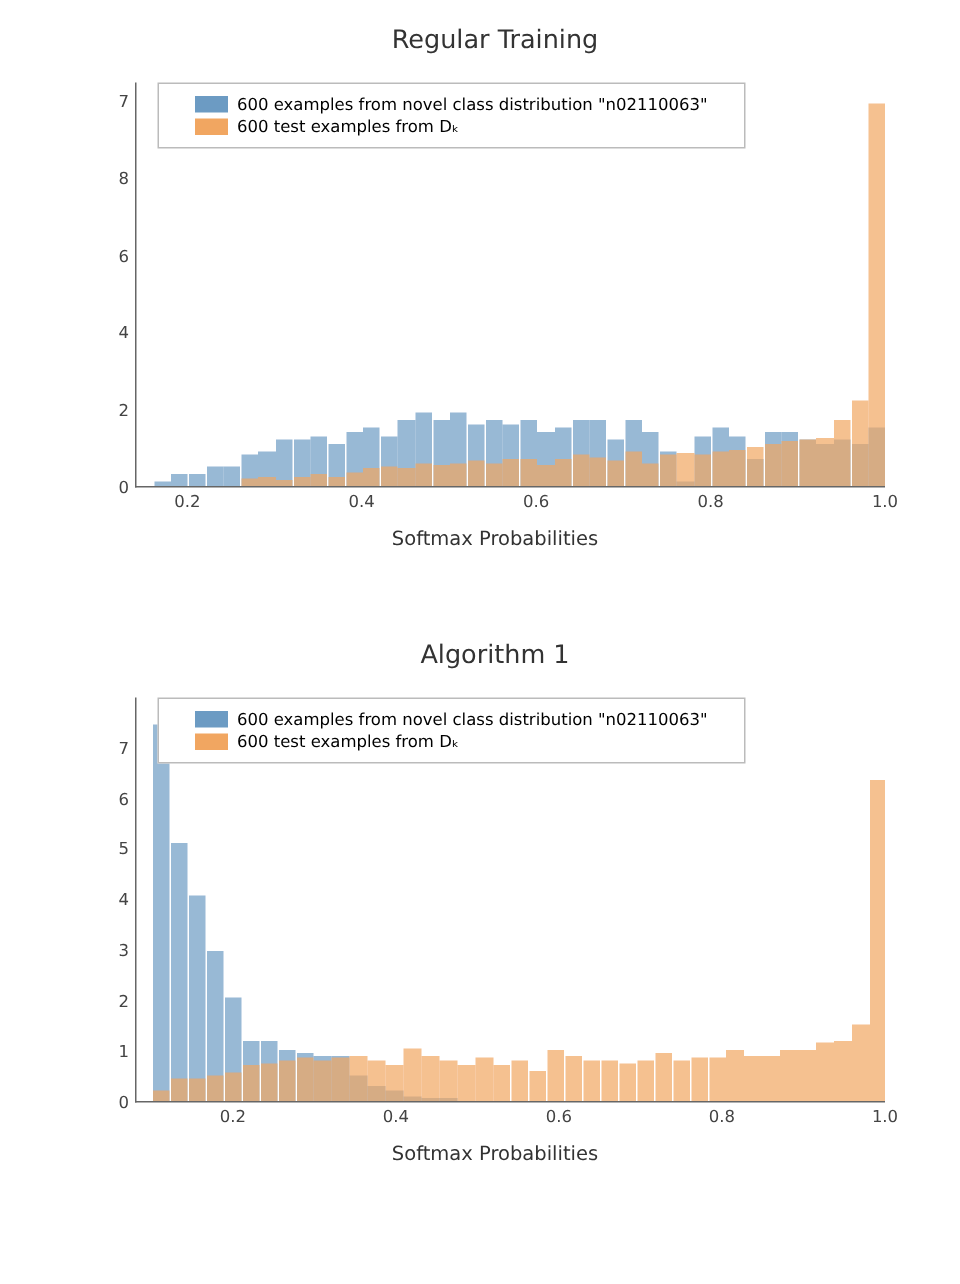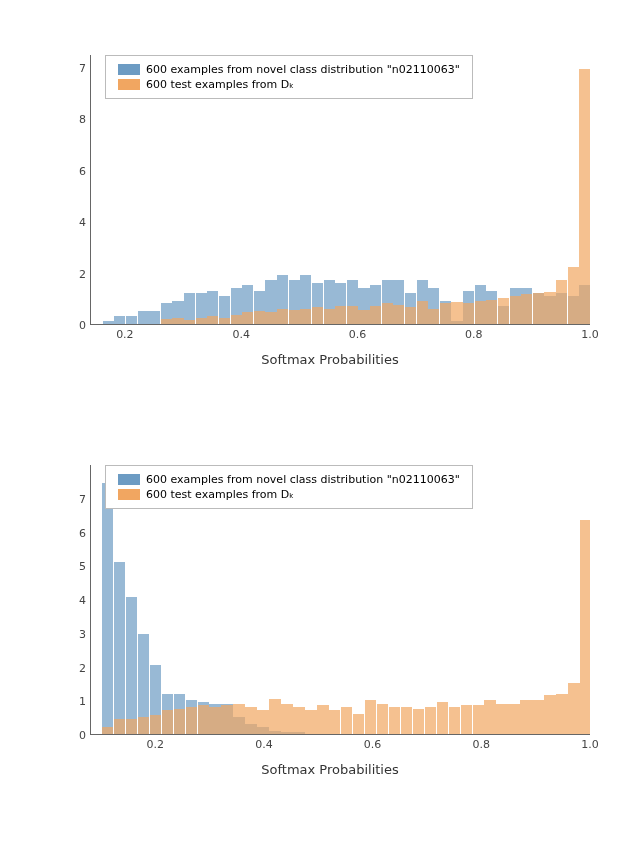--- a/index.html
+++ b/index.html
@@ -63,38 +63,39 @@
   .legend {
     position: absolute;
     top: 10px;
     left: 45px;
     background: #fff;
     border: 1px solid #bbb;
     font-size: 11px;
     padding: 5px 8px;
     z-index: 10;
   }
-  .legend-row { display: flex; align-items: center; margin: 2px 4px; }
+  .legend-row { display: flex; align-items: center; margin: 2px 16px; }
   .legend-swatch { width: 22px; height: 11px; margin-right: 6px; }
   .swatch-blue { background: #6C9BC3; }
   .swatch-orange { background: #F1A661; }
   .xtick, .ytick { position: absolute; font-size: 11px; color: #444; }
   .xtick { bottom: 24px; transform: translateX(-50%); }
   .ytick { left: 6px; transform: translateY(50%); text-align: right; width: 20px; }
   .bars { position: absolute; inset: 0; }
   .bar { position: absolute; bottom: 0; }
   .bar.blue { background: rgba(108,155,195,0.7); }
   .bar.orange { background: rgba(241,166,97,0.7); }
 </style>
 </head>
 <body>
 
 <div class="figure">
 
   <div class="panel top">
+    <div class="title">Regular Training</div>
     <div class="ylabel">Normalized Height</div>
     <div class="plot-area">
       <div class="bars" id="bars-0">
           <div class="bar blue" style="left: 11.6279px; width: 11.1279px; height: 2.57143px;"></div>
           <div class="bar blue" style="left: 23.2558px; width: 11.1279px; height: 7.71429px;"></div>
           <div class="bar blue" style="left: 34.8837px; width: 11.1279px; height: 7.71429px;"></div>
           <div class="bar blue" style="left: 46.5116px; width: 11.1279px; height: 12.8571px;"></div>
           <div class="bar blue" style="left: 58.1395px; width: 11.1279px; height: 12.8571px;"></div>
           <div class="bar blue" style="left: 69.7674px; width: 11.1279px; height: 20.5714px;"></div>
           <div class="bar blue" style="left: 81.3953px; width: 11.1279px; height: 23.1429px;"></div>
@@ -194,20 +195,21 @@
         <div class="ytick" style="bottom: 40px;">0</div>
         <div class="ytick" style="bottom: 91.4286px;">2</div>
         <div class="ytick" style="bottom: 142.857px;">4</div>
         <div class="ytick" style="bottom: 194.286px;">6</div>
         <div class="ytick" style="bottom: 245.714px;">8</div>
         <div class="ytick" style="bottom: 297.143px;">7</div>
       </div>
   </div>
 
   <div class="panel bottom">
+    <div class="title">Algorithm 1</div>
     <div class="ylabel">Normalized Height</div>
     <div class="plot-area">
       <div class="bars" id="bars-1">
           <div class="bar blue" style="left: 10.8696px; width: 11.4565px; height: 251.438px;"></div>
           <div class="bar blue" style="left: 22.8261px; width: 11.4565px; height: 172.125px;"></div>
           <div class="bar blue" style="left: 34.7826px; width: 11.4565px; height: 136.688px;"></div>
           <div class="bar blue" style="left: 46.7391px; width: 11.4565px; height: 99.5625px;"></div>
           <div class="bar blue" style="left: 58.6957px; width: 11.4565px; height: 69.1875px;"></div>
           <div class="bar blue" style="left: 70.6522px; width: 11.4565px; height: 40.5px;"></div>
           <div class="bar blue" style="left: 82.6087px; width: 11.4565px; height: 40.5px;"></div>

